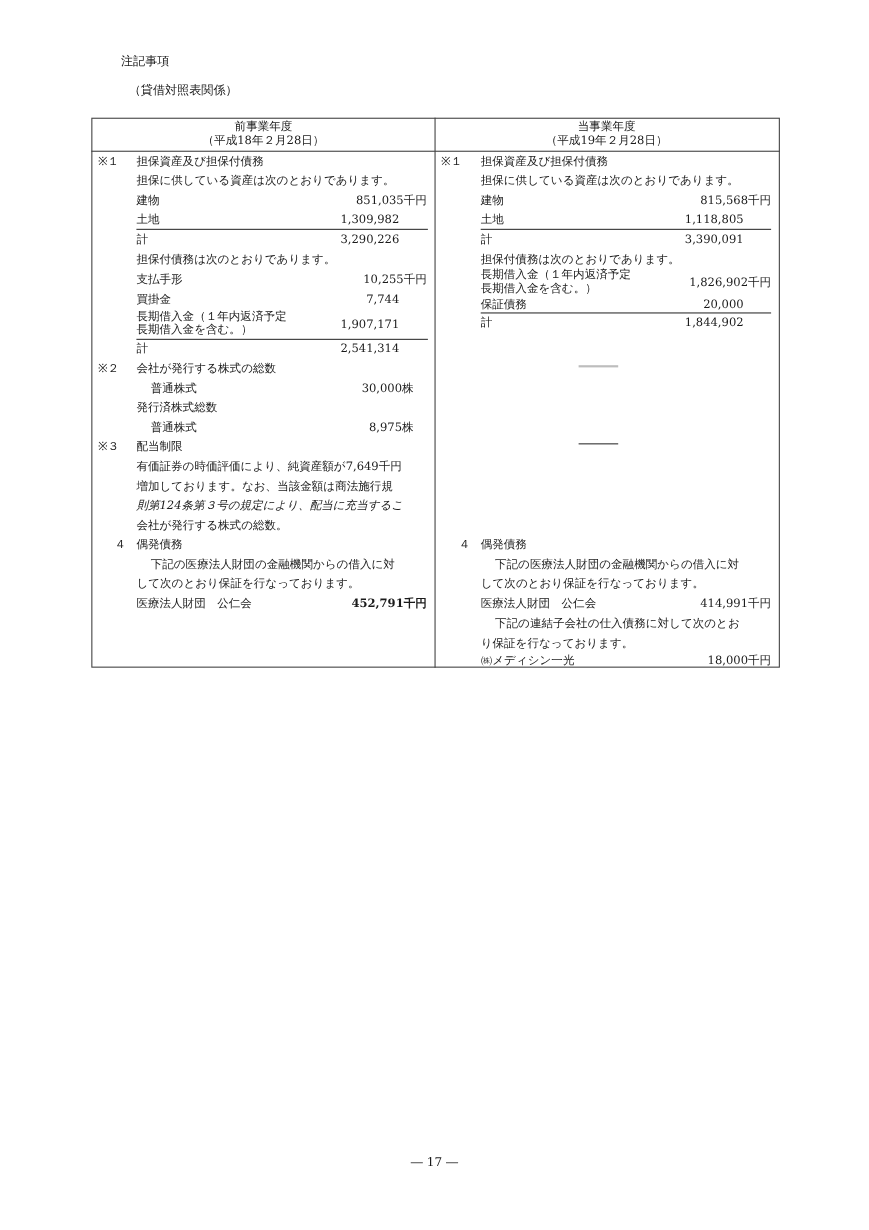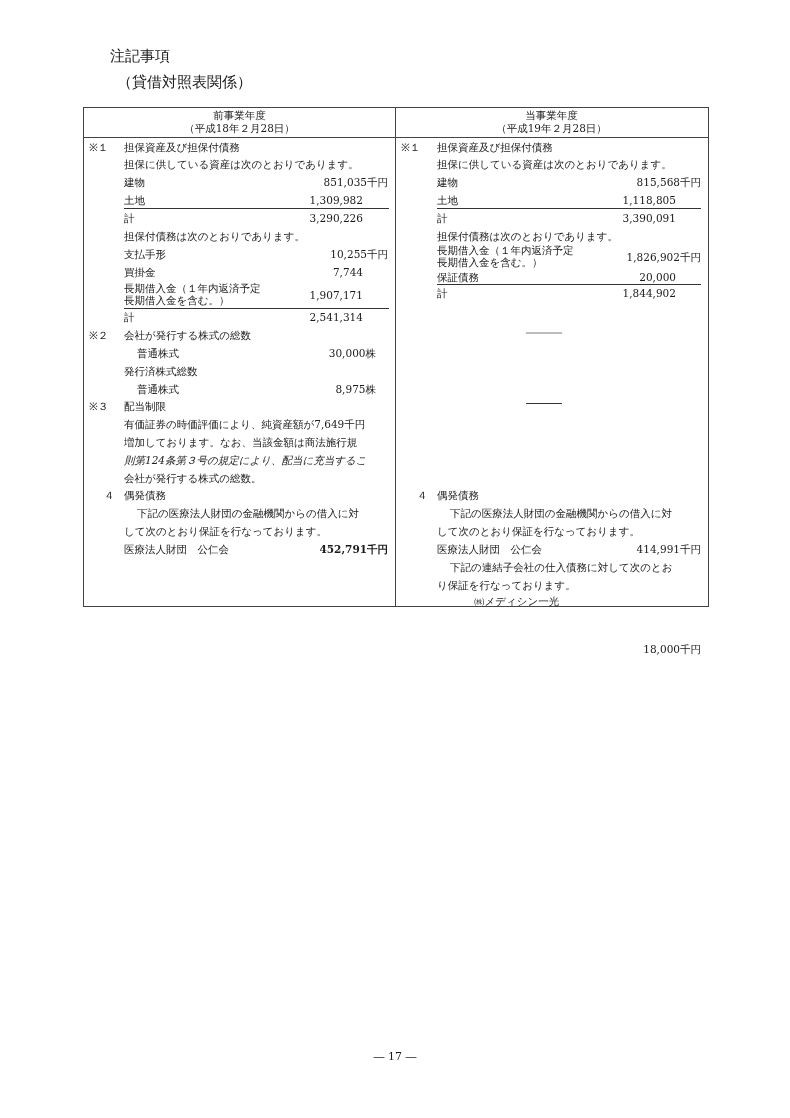--- a/index.html
+++ b/index.html
@@ -5,21 +5,21 @@
   html, body { margin: 0; padding: 0; background: #ffffff; }
   body {
     width: 790px; height: 1118px; position: relative; overflow: hidden;
     font-family: "DejaVu Serif", "Liberation Serif", serif;
     color: #1a1a1a;
     font-size: 10.5px;
   }
   .abs { position: absolute; white-space: nowrap; line-height: 14px; }
   .r { text-align: right; }
   .c { text-align: center; }
-  .heading { font-size: 15px; }
+  .heading { font-size: 11px; }
   .tbl-border { position: absolute; border: 1px solid #444; }
   .vline { position: absolute; width: 1px; background: #444; }
   .hline { position: absolute; height: 1px; background: #444; }
   .uline { position: absolute; height: 1px; background: #333; }
   .dash-gray { position: absolute; height: 2px; background: #bdbdbd; }
   .dash-dark { position: absolute; height: 1px; background: #333; }
   .small2 { line-height: 12px; }
 </style>
 </head>
 <body>
@@ -112,17 +112,17 @@
   <div class="dash-dark" style="left:526px; top:403px; width:36px;"></div>
 
   <div class="abs" style="left:417px; top:488px;">４</div>
   <div class="abs" style="left:437px; top:488px;">偶発債務</div>
   <div class="abs" style="left:450px; top:506px;">下記の医療法人財団の金融機関からの借入に対</div>
   <div class="abs" style="left:437px; top:524px;">して次のとおり保証を行なっております。</div>
   <div class="abs" style="left:437px; top:542px;">医療法人財団　公仁会</div>
   <div class="abs r" style="left:560px; width:141px; top:542px;">414,991千円</div>
   <div class="abs" style="left:450px; top:560px;">下記の連結子会社の仕入債務に対して次のとお</div>
   <div class="abs" style="left:437px; top:578px;">り保証を行なっております。</div>
-  <div class="abs" style="left:437px; top:595px; line-height:12px;margin-left:37px;">㈱メディシン一光</div>
-  <div class="abs r" style="left:560px; width:141px; top:595px; line-height:12px;margin-top:48px;">18,000千円</div>
+  <div class="abs" style="left:437px; top:595px; line-height:12px;">㈱メディシン一光</div>
+  <div class="abs r" style="left:560px; width:141px; top:595px; line-height:12px;">18,000千円</div>
 </div>
 
 <div class="abs c" style="left:345px; width:100px; top:1050px; font-size:11px;">― 17 ―</div>
 
 </body></html>

